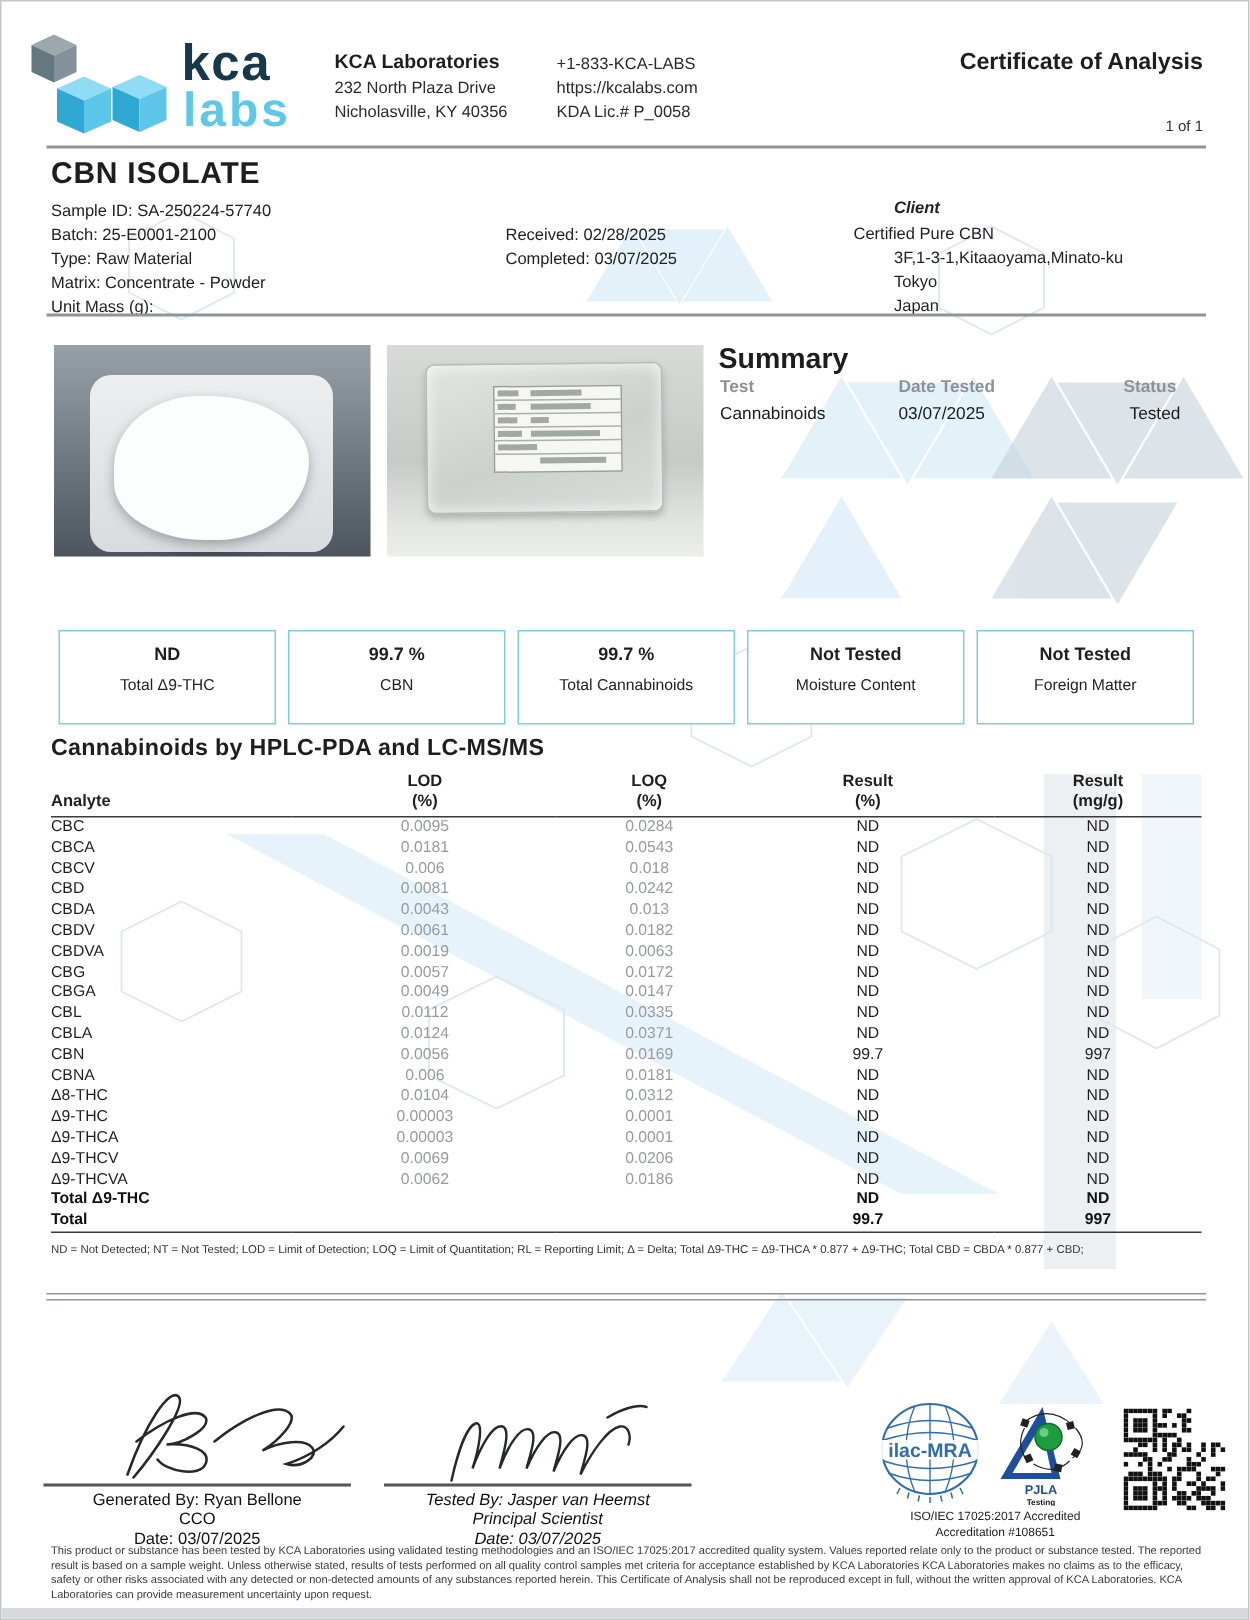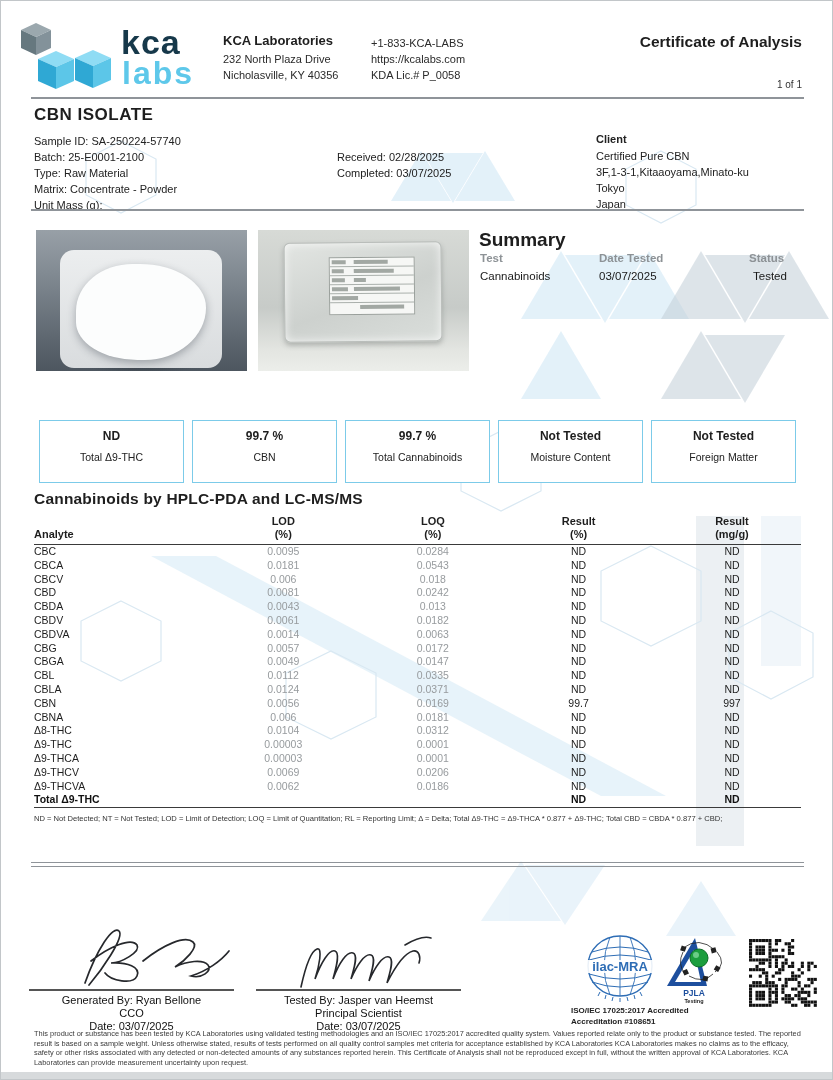--- a/index.html
+++ b/index.html
@@ -15,23 +15,23 @@
 
   
   .brand-kca { font-size:34px; font-weight:bold; color:#16384a; letter-spacing:1px; line-height:1; }
   .brand-labs { font-size:32px; font-weight:bold; color:#5ec8ea; letter-spacing:2px; line-height:1; }
   .lab-name { font-size:13px; font-weight:bold; }
   .hdr-sm { font-size:11px; line-height:16.5px; color:#2a2a2a; }
   .coa-title { font-size:15.5px; font-weight:bold; text-align:right; }
   .page-count { font-size:10px; color:#333; }
   .hr { background:#8f9499; height:2px; }
 
-  .product-title { font-size:17px; font-weight:bold; letter-spacing:.5px; }
+  .product-title { font-size:20px; font-weight:bold; letter-spacing:.5px; }
   .info { font-size:11px; line-height:16.2px; color:#222; }
-  .info-b { font-weight:bold; }
+  .info-b { font-weight:bold;font-style:italic; }
 
   
   .photo { position:absolute; top:229px; width:211px; height:141px; overflow:hidden; }
   .photo1 { left:35px; background:linear-gradient(180deg,#98a0a7 0%,#828b93 30%,#5d666f 78%,#4d565f 100%); }
   .photo2 { left:257px; background:linear-gradient(180deg,#d7dad6 0%,#c7cbc8 55%,#e3e5e1 85%,#eceeea 100%); }
   .tray { position:absolute; left:24px; top:20px; width:162px; height:118px; background:linear-gradient(180deg,#eceeef,#d9dcde); border-radius:14px; }
   .powder { position:absolute; left:16px; top:14px; width:130px; height:96px; background:#fcfdfd; border-radius:46% 54% 50% 50%/52% 48% 58% 42%; box-shadow:0 3px 8px rgba(40,50,60,.35); }
   .tray-shadow { position:absolute; left:40px; top:118px; width:130px; height:26px; background:radial-gradient(ellipse at center,rgba(30,38,46,.55),rgba(30,38,46,0) 70%); }
   .bag { position:absolute; left:26px; top:12px; width:158px; height:100px; background:linear-gradient(160deg,#e2e5e2,#cdd1ce 55%,#dadedb); border:1px solid #b9bdba; border-radius:6px; transform:rotate(-.6deg); box-shadow:inset 0 0 10px rgba(255,255,255,.8), 0 3px 5px rgba(90,95,92,.35); }
   .baglabel { position:absolute; left:44px; top:14px; width:86px; height:58px; background:#f6f7f5; border:1px solid #9aa09c; }
@@ -64,21 +64,21 @@
   td.c1, td.c2 { color:#979b9e; }
   tr.total-row td { font-weight:bold; color:#111; }
   tbody { border-bottom:1.5px solid #3a3a3a; }
   .footnote { font-size:7.6px; color:#333; }
 
   .dbl-line { border-top:1.5px solid #8f9499; border-bottom:1.5px solid #8f9499; height:5px; }
 
   
   .sigline { background:#555; height:1.5px; }
   .sig-text { font-size:11px; line-height:13px; text-align:center; color:#111; }
-  .accr-text { font-size:8px; font-weight:bold; color:#222; line-height:11px; }
+  .accr-text { font-size:8px; font-weight:normal; text-align:center; color:#222; line-height:11px; }
   .bottom-strip { position:absolute; left:0; bottom:0; width:100%; height:7px; background:#d7dadc; }
   .disclaimer { font-size:7.4px; line-height:9.6px; color:#3a3a3a; }
 </style>
 </head>
 <body>
 
 <div id="page">
 
   <svg class="wm" width="833" height="1080" viewBox="0 0 833 1080">
     <g fill="#d5eaf7" opacity="0.65">
@@ -160,21 +160,21 @@
     <div class="abs info" style="left:33px; top:132px;">Sample ID: SA-250224-57740</div>
     <div class="abs info" style="left:33px; top:148px;">Batch: 25-E0001-2100</div>
     <div class="abs info" style="left:33px; top:164px;">Type: Raw Material</div>
     <div class="abs info" style="left:33px; top:180px;">Matrix: Concentrate - Powder</div>
     <div class="abs info" style="left:33px; top:196px;">Unit Mass (g):</div>
 
     <div class="abs info" style="left:336px; top:148px;">Received: 02/28/2025</div>
     <div class="abs info" style="left:336px; top:164px;">Completed: 03/07/2025</div>
 
     <div class="abs info info-b" style="left:595px; top:130px;">Client</div>
-    <div class="abs info" style="left:595px; top:147px;">Certified Pure CBN</div>
+    <div class="abs info" style="left:568px; top:147px;">Certified Pure CBN</div>
     <div class="abs info" style="left:595px; top:163px;">3F,1-3-1,Kitaaoyama,Minato-ku</div>
     <div class="abs info" style="left:595px; top:179px;">Tokyo</div>
     <div class="abs info" style="left:595px; top:195px;">Japan</div>
 
     <div class="abs hr" style="left:30px; top:208px; width:773px; height:1.5px;"></div>
 
     <div class="photo photo1">
       <div class="tray-shadow"></div>
       <div class="tray">
           <div class="powder"></div>
@@ -305,21 +305,21 @@
             </tr>
             <tr>
               <td class="c0">CBDV</td>
               <td class="c1">0.0061</td>
               <td class="c2">0.0182</td>
               <td class="c3">ND</td>
               <td class="c4">ND</td>
             </tr>
             <tr>
               <td class="c0">CBDVA</td>
-              <td class="c1">0.0014</td>
+              <td class="c1">0.0019</td>
               <td class="c2">0.0063</td>
               <td class="c3">ND</td>
               <td class="c4">ND</td>
             </tr>
             <tr>
               <td class="c0">CBG</td>
               <td class="c1">0.0057</td>
               <td class="c2">0.0172</td>
               <td class="c3">ND</td>
               <td class="c4">ND</td>
@@ -393,20 +393,27 @@
               <td class="c2">0.0186</td>
               <td class="c3">ND</td>
               <td class="c4">ND</td>
             </tr>
             <tr class="total-row">
               <td class="c0">Total Δ9-THC</td>
               <td class="c1"></td>
               <td class="c2"></td>
               <td class="c3">ND</td>
               <td class="c4">ND</td>
+            </tr>
+            <tr class="total-row">
+              <td class="c0">Total</td>
+              <td class="c1"></td>
+              <td class="c2"></td>
+              <td class="c3">99.7</td>
+              <td class="c4">997</td>
             </tr>
           </tbody>
       </table>
       <div class="footnote" style="margin-top:6px;">ND = Not Detected; NT = Not Tested; LOD = Limit of Detection; LOQ = Limit of Quantitation; RL = Reporting Limit; Δ = Delta; Total Δ9-THC = Δ9-THCA * 0.877 + Δ9-THC; Total CBD = CBDA * 0.877 + CBD;</div>
     </div>
 
     <div class="abs dbl-line" style="left:30px; top:861px; width:773px;"></div>
 
     <svg class="abs" style="left:70px; top:918px;" width="160" height="70" viewBox="0 0 160 70">
       <path d="M14,64 C26,30 42,6 48,12 C54,18 30,52 18,66 M20,42 C38,28 60,18 66,26 C70,33 50,44 40,44 C56,43 70,48 66,57 C62,66 40,62 34,54 M72,42 C92,26 114,16 122,23 C128,28 114,42 104,48 C116,42 132,40 137,46 C142,52 130,60 120,57 C136,52 150,42 158,32" fill="none" stroke="#26282c" stroke-width="1.7" stroke-linecap="round"></path>
@@ -415,21 +422,21 @@
     <div class="abs sig-text" style="left:28px; top:993px; width:205px;">
       <div>Generated By: Ryan Bellone</div>
       <div>CCO</div>
       <div>Date: 03/07/2025</div>
     </div>
 
     <svg class="abs" style="left:292px; top:930px;" width="140" height="58" viewBox="0 0 140 58">
       <path d="M8,56 C12,38 18,20 24,18 C30,16 26,36 22,48 C28,32 36,18 42,20 C48,22 42,40 40,48 C46,32 54,20 60,22 C66,24 60,40 58,48 C64,34 72,22 78,24 C84,26 78,42 76,50 C82,36 90,24 96,26 C102,28 96,44 94,52 C102,36 112,22 120,20 C126,19 128,26 126,32 M112,14 C122,8 132,5 138,7" fill="none" stroke="#26282c" stroke-width="1.6" stroke-linecap="round"></path>
     </svg>
     <div class="abs sigline" style="left:255px; top:988px; width:205px;"></div>
-    <div class="abs sig-text" style="left:255px; top:993px; width:205px;">
+    <div class="abs sig-text" style="left:255px; top:993px; width:205px;font-style:italic;">
       <div>Tested By: Jasper van Heemst</div>
       <div>Principal Scientist</div>
       <div>Date: 03/07/2025</div>
     </div>
 
     <svg class="abs" style="left:583px; top:933px;" width="72" height="68" viewBox="0 0 72 68">
       <ellipse cx="36" cy="32" rx="32" ry="30" fill="none" stroke="#2e6db5" stroke-width="1.4"></ellipse>
       <path d="M8,18 Q36,8 64,18 M5,26 Q36,16 67,26 M5,40 Q36,50 67,40 M8,48 Q36,58 64,48" fill="none" stroke="#2e6db5" stroke-width="1"></path>
       <path d="M26,3 Q14,32 26,61 M46,3 Q58,32 46,61 M36,2 L36,62" fill="none" stroke="#2e6db5" stroke-width="0.9"></path>
       <g stroke="#2e6db5" stroke-width="1">

